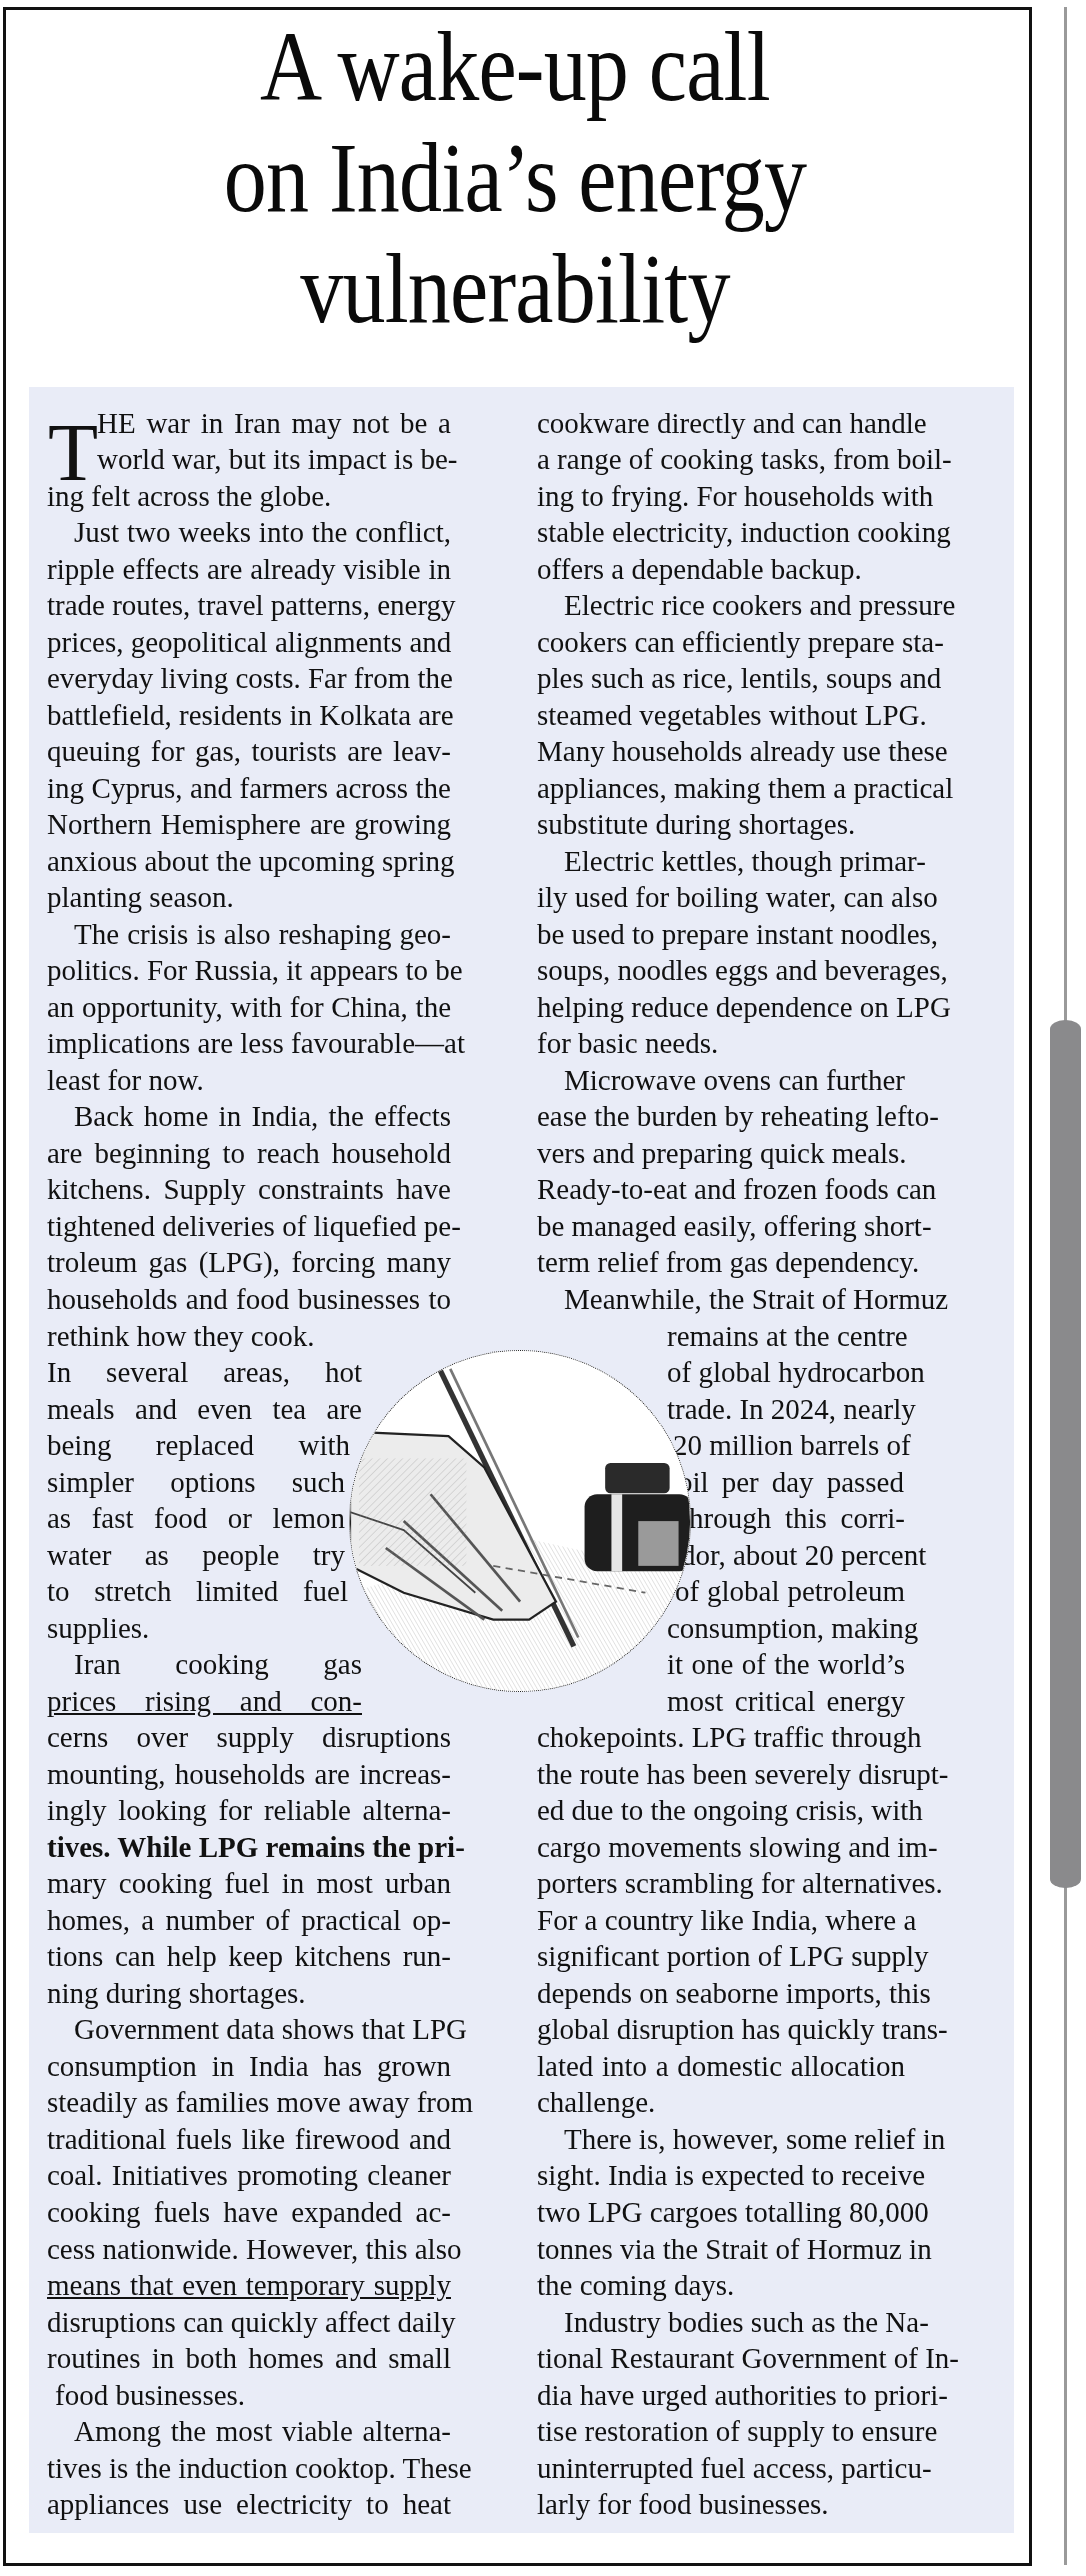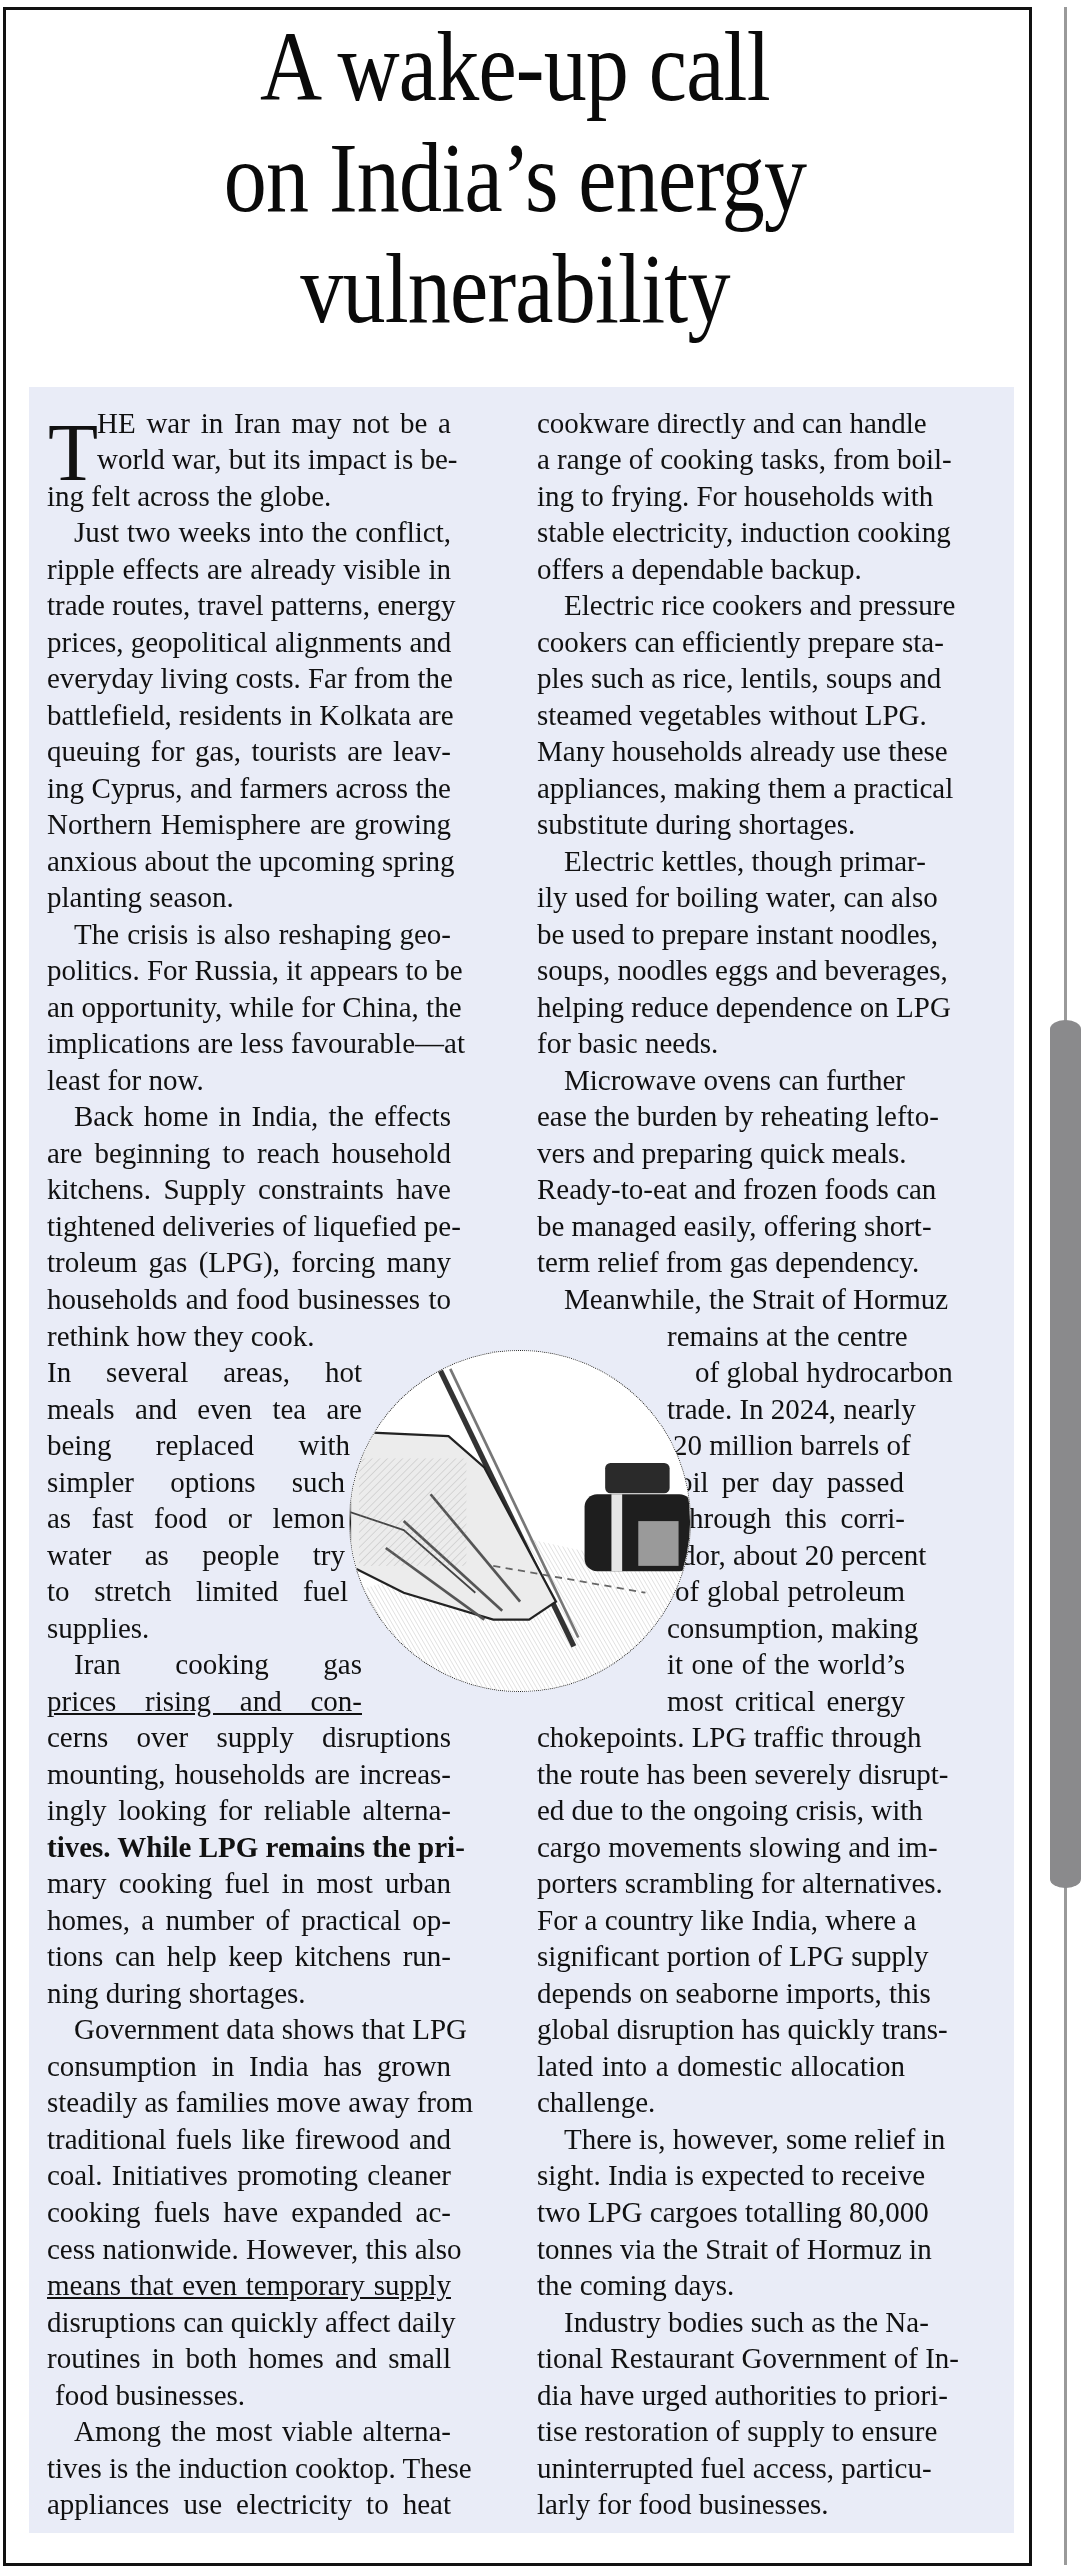--- a/index.html
+++ b/index.html
@@ -72,21 +72,21 @@
     <div class="line" style="left: 0px; top: 624px; width: 404px;">prices, geopolitical alignments and</div>
     <div class="line" style="left: 0px; top: 660px; width: 404px;">everyday living costs. Far from the</div>
     <div class="line" style="left: 0px; top: 697px; width: 404px;">battlefield, residents in Kolkata are</div>
     <div class="line" style="left: 0px; top: 733px; width: 404px;">queuing for gas, tourists are leav-</div>
     <div class="line" style="left: 0px; top: 770px; width: 404px;">ing Cyprus, and farmers across the</div>
     <div class="line" style="left: 0px; top: 806px; width: 404px;">Northern Hemisphere are growing</div>
     <div class="line" style="left: 0px; top: 843px; width: 404px;">anxious about the upcoming spring</div>
     <div class="line last" style="left: 0px; top: 879px; width: auto;">planting season.</div>
     <div class="line" style="left: 27px; top: 916px; width: 377px;">The crisis is also reshaping geo-</div>
     <div class="line" style="left: 0px; top: 952px; width: 404px;">politics. For Russia, it appears to be</div>
-    <div class="line" style="left: 0px; top: 989px; width: 404px;">an opportunity, while for China, the</div>
+    <div class="line" style="left: 0px; top: 989px; width: 404px;">an opportunity, with for China, the</div>
     <div class="line" style="left: 0px; top: 1025px; width: 404px;">implications are less favourable—at</div>
     <div class="line last" style="left: 0px; top: 1062px; width: auto;">least for now.</div>
     <div class="line" style="left: 27px; top: 1098px; width: 377px;">Back home in India, the effects</div>
     <div class="line" style="left: 0px; top: 1135px; width: 404px;">are beginning to reach household</div>
     <div class="line" style="left: 0px; top: 1171px; width: 404px;">kitchens. Supply constraints have</div>
     <div class="line" style="left: 0px; top: 1208px; width: 404px;">tightened deliveries of liquefied pe-</div>
     <div class="line" style="left: 0px; top: 1244px; width: 404px;">troleum gas (LPG), forcing many</div>
     <div class="line" style="left: 0px; top: 1281px; width: 404px;">households and food businesses to</div>
     <div class="line last" style="left: 0px; top: 1318px; width: auto;">rethink how they cook.</div>
     <div class="line" style="left: 0px; top: 1354px; width: 315px;">In several areas, hot</div>
@@ -142,21 +142,21 @@
     <div class="line" style="left: 0px; top: 989px; width: 368px;">helping reduce dependence on LPG</div>
     <div class="line last" style="left: 0px; top: 1025px; width: auto;">for basic needs.</div>
     <div class="line" style="left: 27px; top: 1062px; width: 341px;">Microwave ovens can further</div>
     <div class="line" style="left: 0px; top: 1098px; width: 368px;">ease the burden by reheating lefto-</div>
     <div class="line" style="left: 0px; top: 1135px; width: 368px;">vers and preparing quick meals.</div>
     <div class="line" style="left: 0px; top: 1171px; width: 368px;">Ready-to-eat and frozen foods can</div>
     <div class="line" style="left: 0px; top: 1208px; width: 368px;">be managed easily, offering short-</div>
     <div class="line last" style="left: 0px; top: 1244px; width: auto;">term relief from gas dependency.</div>
     <div class="line" style="left: 27px; top: 1281px; width: 341px;">Meanwhile, the Strait of Hormuz</div>
     <div class="line" style="left: 130px; top: 1318px; width: 238px;">remains at the centre</div>
-    <div class="line" style="left: 130px; top: 1354px; width: 238px; margin-left: 28px;">of global hydrocarbon</div>
+    <div class="line" style="left: 130px; top: 1354px; width: 238px;">of global hydrocarbon</div>
     <div class="line" style="left: 130px; top: 1391px; width: 238px;">trade. In 2024, nearly</div>
     <div class="line" style="left: 136px; top: 1427px; width: 232px;">20 million barrels of</div>
     <div class="line" style="left: 141px; top: 1464px; width: 226px;">oil per day passed</div>
     <div class="line" style="left: 144px; top: 1500px; width: 224px;">through this corri-</div>
     <div class="line" style="left: 144px; top: 1537px; width: 224px;">dor, about 20 percent</div>
     <div class="line" style="left: 138px; top: 1573px; width: 230px;">of global petroleum</div>
     <div class="line" style="left: 130px; top: 1610px; width: 238px;">consumption, making</div>
     <div class="line" style="left: 130px; top: 1646px; width: 238px;">it one of the world’s</div>
     <div class="line" style="left: 130px; top: 1683px; width: 238px;">most critical energy</div>
     <div class="line" style="left: 0px; top: 1719px; width: 368px;">chokepoints. LPG traffic through</div>

